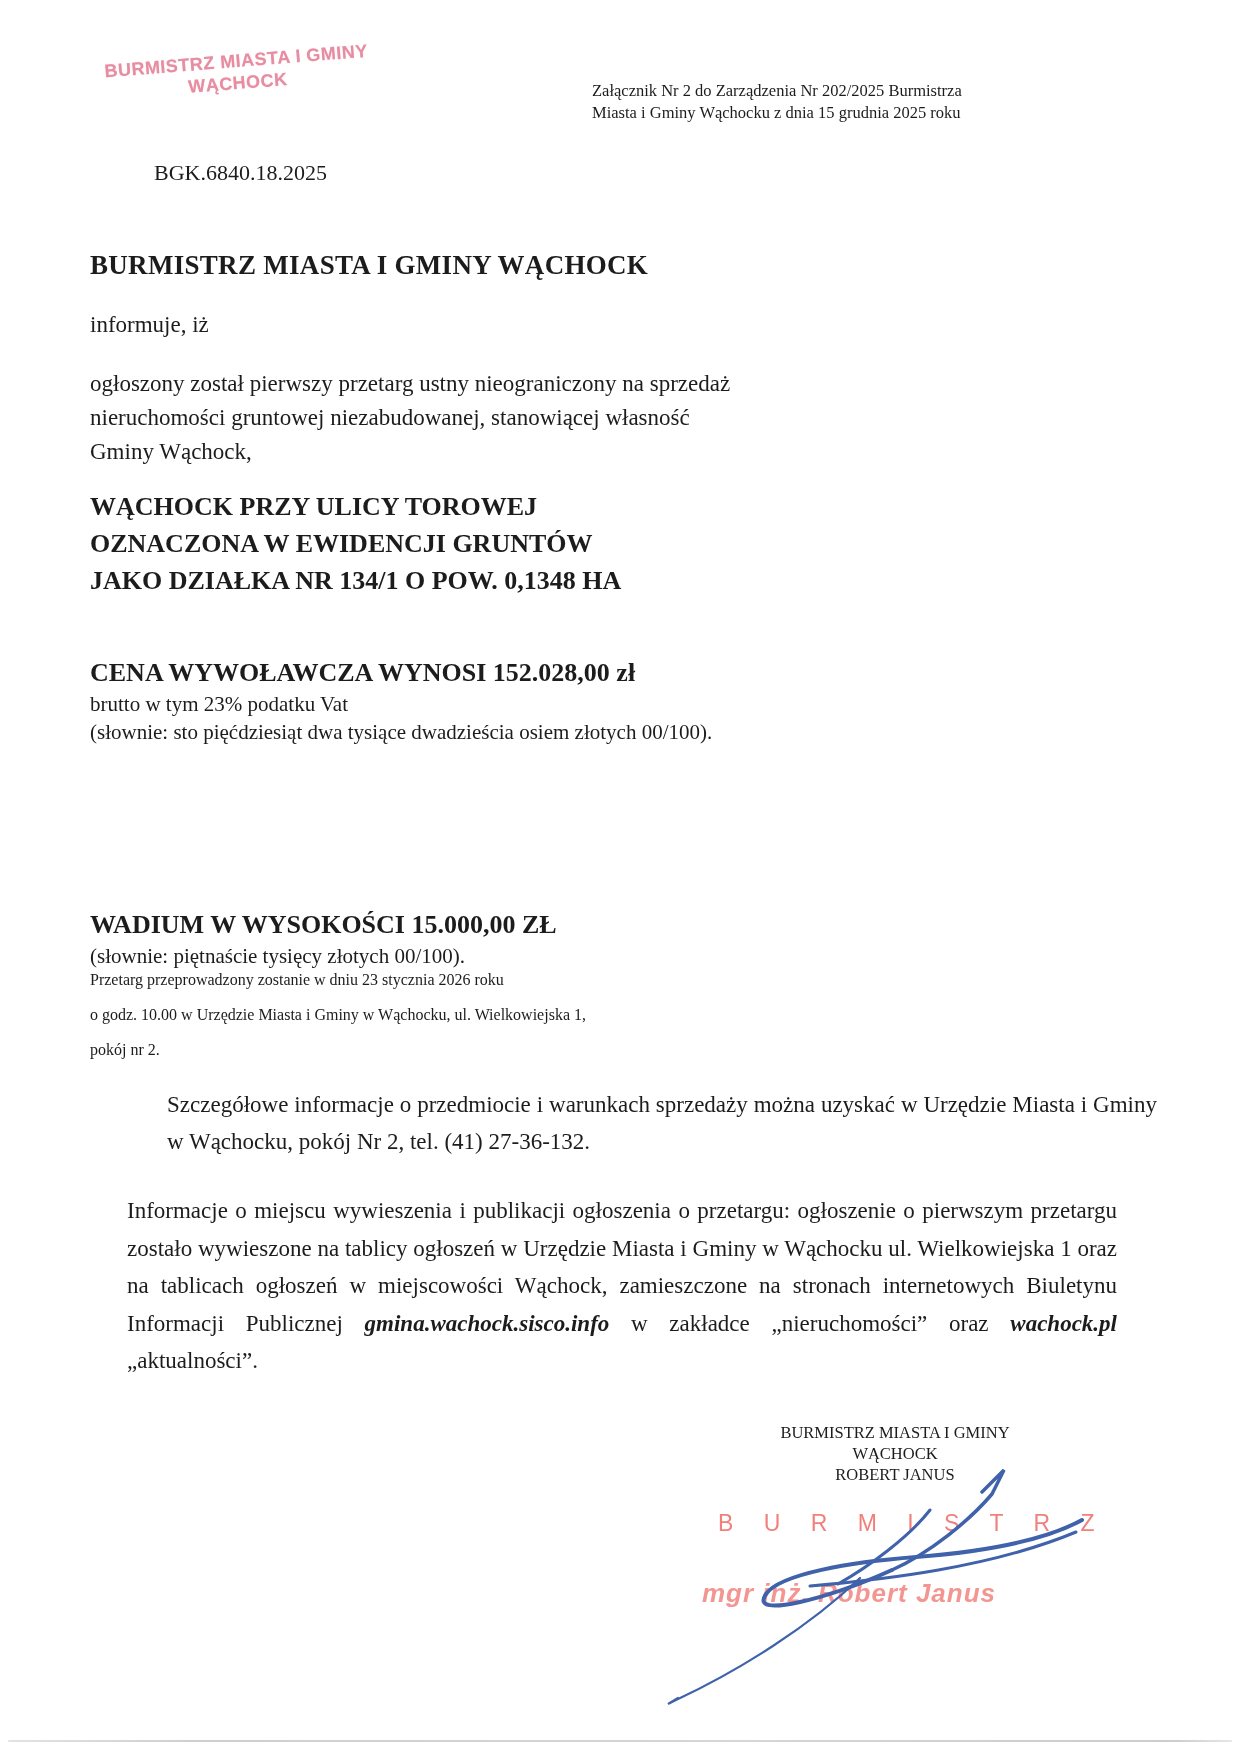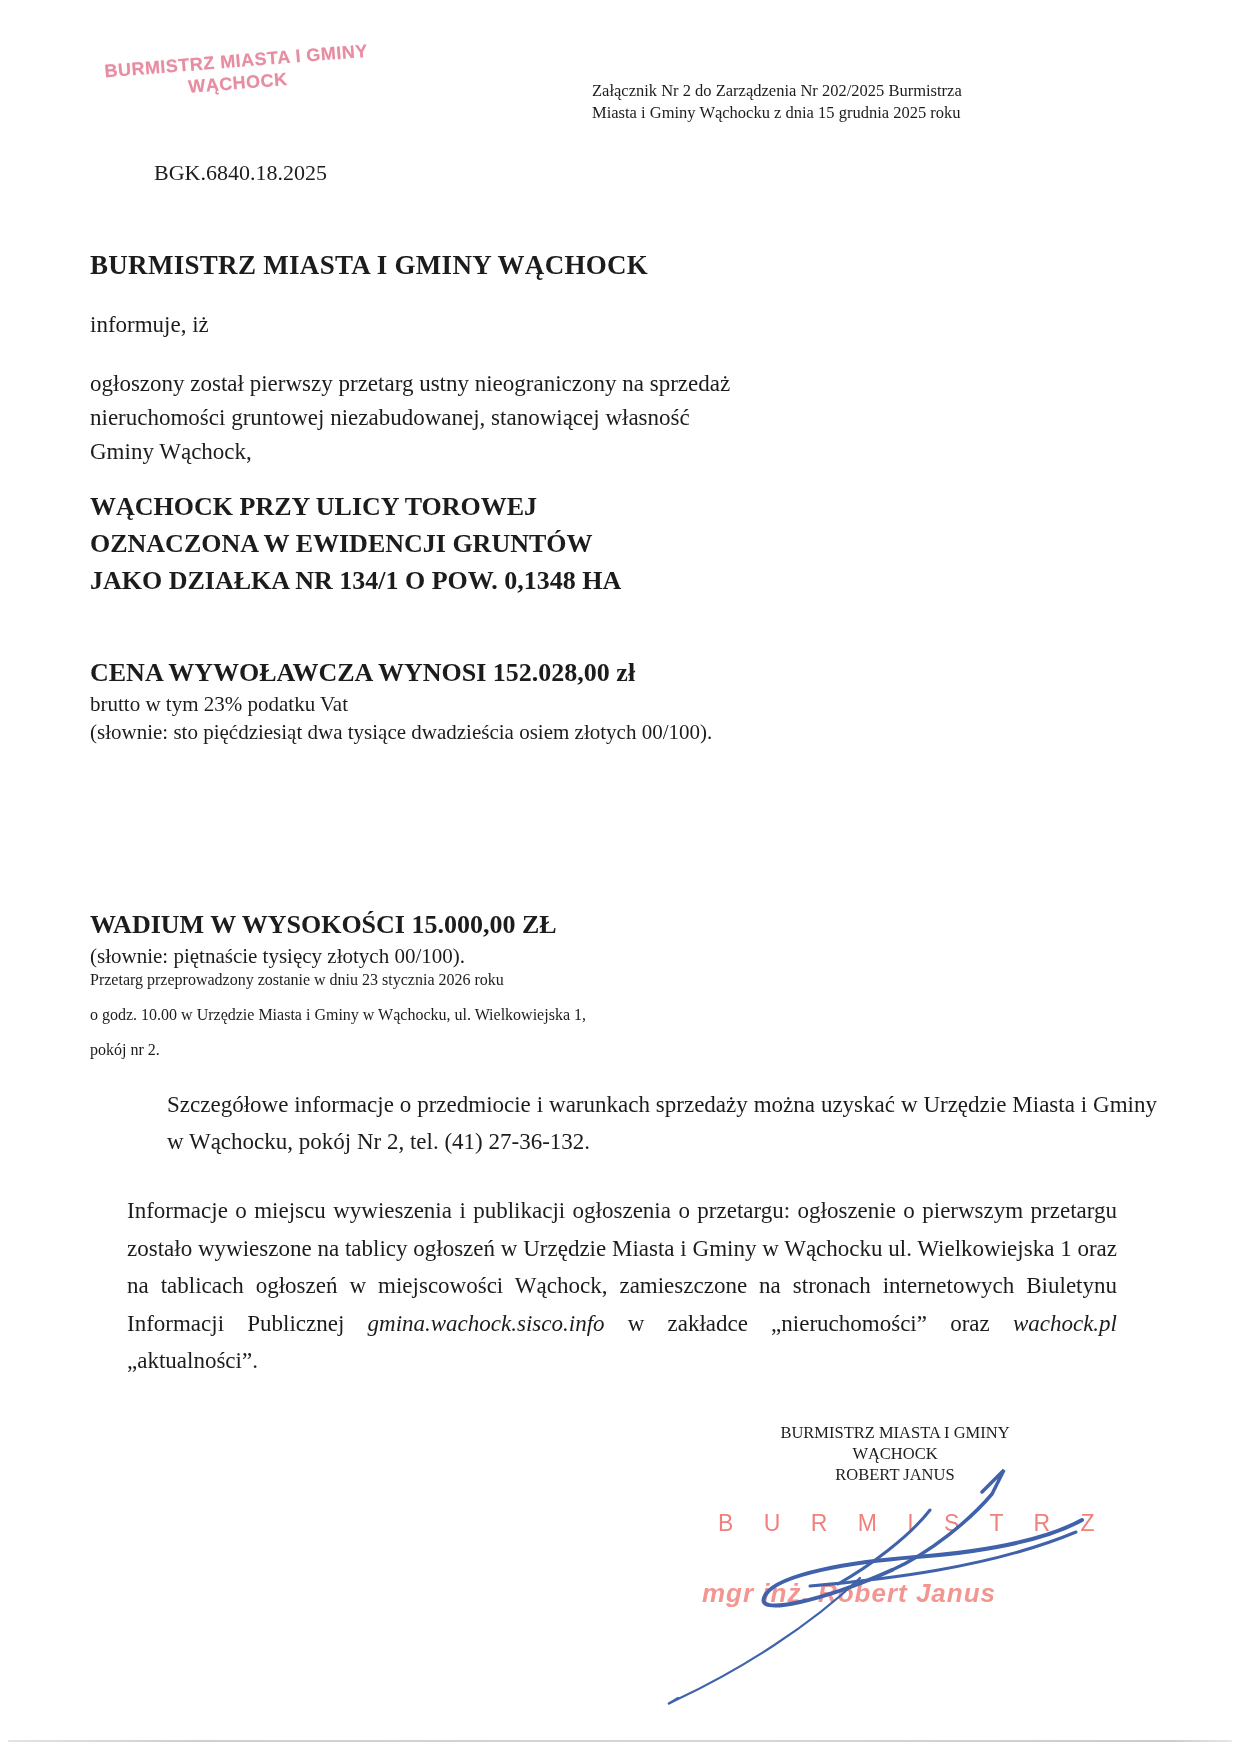--- a/index.html
+++ b/index.html
@@ -48,21 +48,21 @@
   .small-note{font-size:21px;line-height:28px;}
   .deposit-block{top:862px;margin-top:46px;}
   .auction{top:962px;font-size:16px;line-height:35px;}
   .body-par{
     position:absolute;left:127px;width:990px;
     font-size:23px;line-height:37px;
     text-align:justify;
   }
   .details{top:1086px;margin-left:40px;}
   .publication{top:1192px;line-height:37.5px;}
-  .publication .it{font-style:italic;}
+  .publication .it{font-style:italic;font-weight:bold;}
   
   .sig-block{
     position:absolute;left:752px;top:1422px;width:286px;
     text-align:center;font-size:16.5px;line-height:21px;
   }
   .sig-stamp-title{
     position:absolute;left:718px;top:1510px;width:320px;
     color:#ee6a66;
     font-family:"Liberation Sans", sans-serif;
     font-size:23px;letter-spacing:12px;white-space:nowrap;

